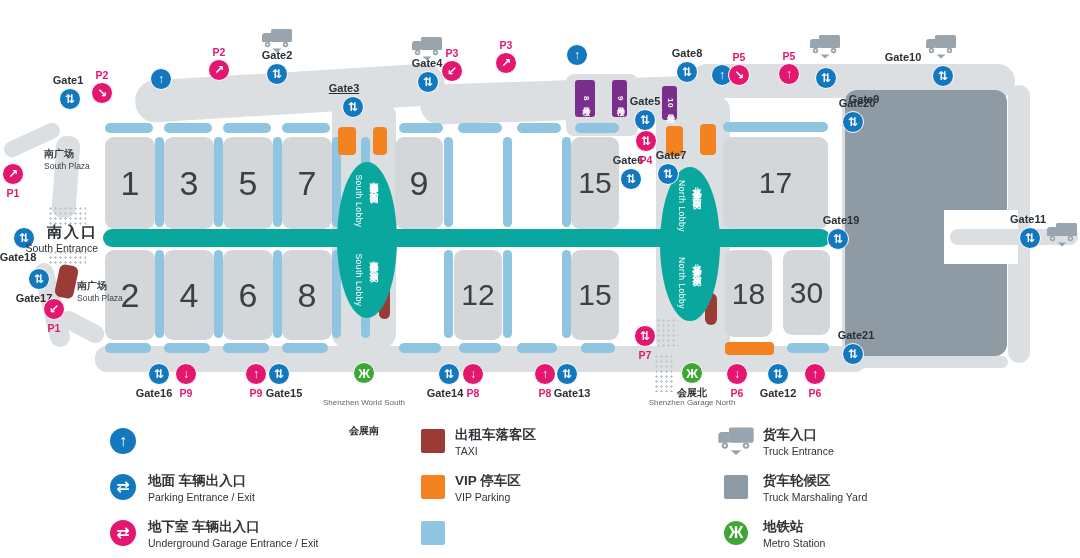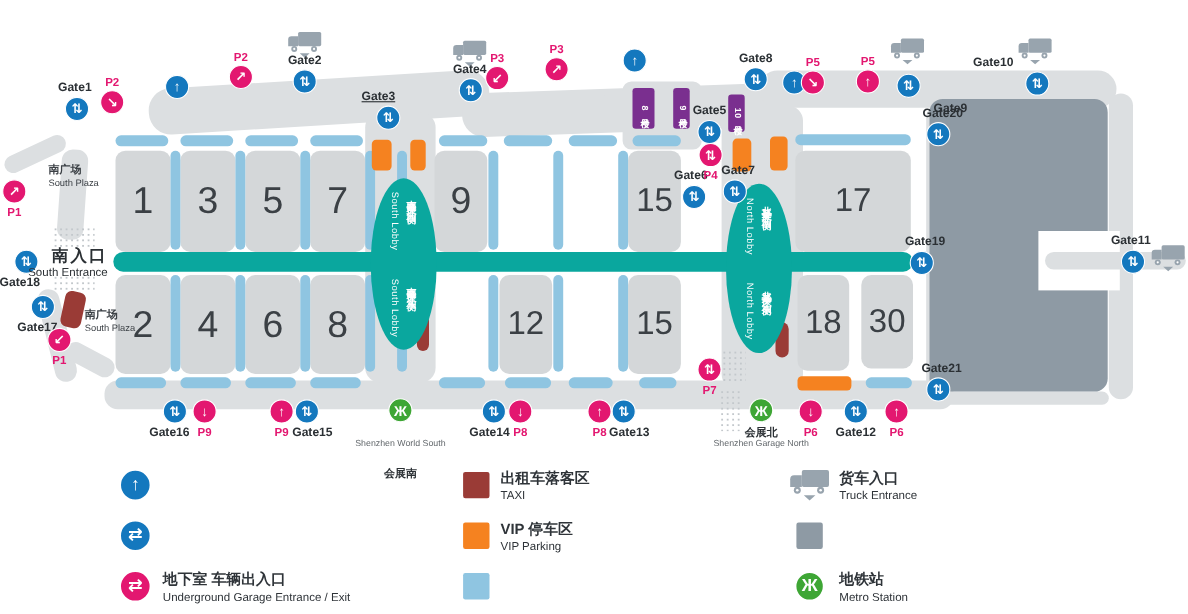--- a/index.html
+++ b/index.html
@@ -406,20 +406,24 @@
       <span class="zh">南入口</span>
       <span class="en">South Entrance</span>
     </div>
     <div class="abs" style="left: 0px; top: 415px; width: 1080px; height: 143px;">
       <div class="abs cir blue" style="left: 108px; top: 11px; width: 30px; height: 30px; border-width: 2px;">
         <span class="g" style="font-size: 16px;">↑</span>
       </div>
       <div class="abs cir blue" style="left: 108px; top: 57px; width: 30px; height: 30px; border-width: 2px;">
         <span class="g" style="font-size: 16px;">⇄</span>
       </div>
+      <div class="abs" style="left: 148px; top: 57px;">
+        <span class="lg-zh">地面 车辆出入口</span>
+        <span class="lg-en">Parking Entrance / Exit</span>
+      </div>
       <div class="abs cir pink" style="left: 108px; top: 103px; width: 30px; height: 30px; border-width: 2px;">
         <span class="g" style="font-size: 16px;">⇄</span>
       </div>
       <div class="abs" style="left: 148px; top: 103px;">
         <span class="lg-zh">地下室 车辆出入口</span>
         <span class="lg-en">Underground Garage Entrance / Exit</span>
       </div>
       <div class="abs sw" style="left: 421px; top: 14px; width: 24px; height: 24px; background: rgb(154, 59, 54);"></div>
       <div class="abs" style="left: 455px; top: 11px;">
         <span class="lg-zh">出租车落客区</span>
@@ -438,20 +442,24 @@
           <circle cx="7.5" cy="16.5" r="1" fill="#fff"></circle>
           <circle cx="25.5" cy="16.5" r="2.7" fill="#98a4ae"></circle>
           <circle cx="25.5" cy="16.5" r="1" fill="#fff"></circle>
           <path d="M12.5 20.5 L17 24.5 L21.5 20.5 Z" fill="#98a4ae"></path>
         </svg></div>
       <div class="abs" style="left: 763px; top: 11px;">
         <span class="lg-zh">货车入口</span>
         <span class="lg-en">Truck Entrance</span>
       </div>
       <div class="abs sw" style="left: 724px; top: 60px; width: 24px; height: 24px; background: rgb(142, 154, 164);"></div>
+      <div class="abs" style="left: 763px; top: 57px;">
+        <span class="lg-zh">货车轮候区</span>
+        <span class="lg-en">Truck Marshaling Yard</span>
+      </div>
       <div class="abs cir green" style="left: 722px; top: 104px; width: 28px; height: 28px; border-width: 2px;">
         <span class="g" style="font-size: 16px;">Ж</span>
       </div>
       <div class="abs" style="left: 763px; top: 103px;">
         <span class="lg-zh">地铁站</span>
         <span class="lg-en">Metro Station</span>
       </div>
     </div>
   </div>
 

